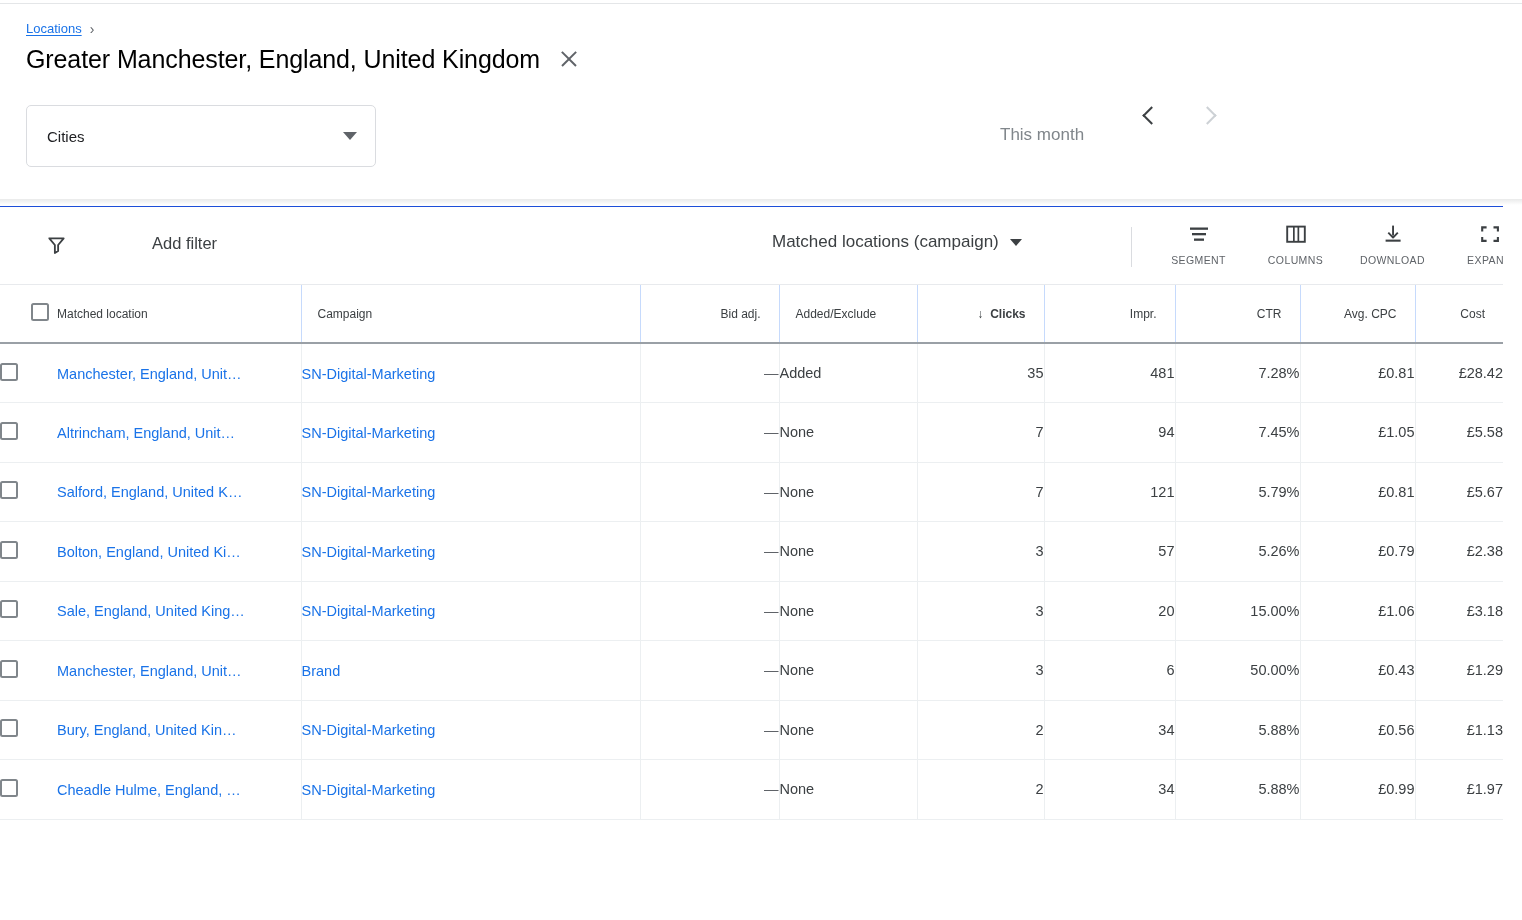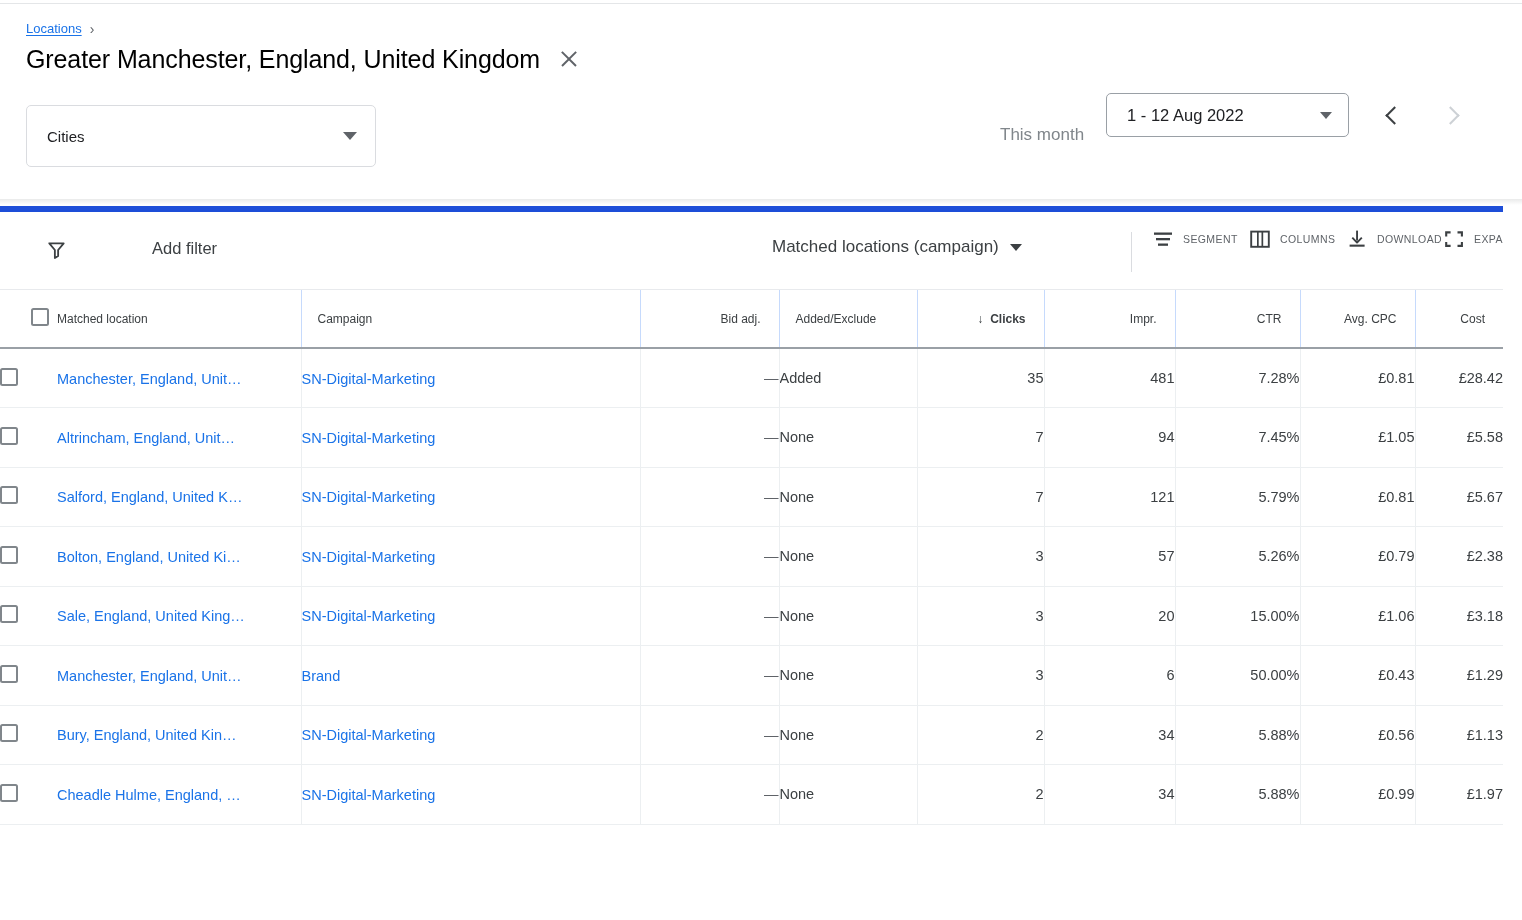--- a/index.html
+++ b/index.html
@@ -182,21 +182,21 @@
     background: linear-gradient(to bottom, rgba(60,64,67,0.11), rgba(60,64,67,0));
   }
 
   
   .table-card {
     position: absolute;
     top: 206px; left: 0;
     width: 1503px;
     height: 714px;
     background: #ffffff;
-    border-top: 6px solid #1d4ed8;
+    border-top: 1px solid #1d4ed8;
     overflow: hidden;
   }
 
   
   .toolbar {
     position: relative;
     height: 78px;
     border-bottom: 1px solid #e8eaed;
     display: flex;
     align-items: center;
@@ -242,21 +242,21 @@
   }
   .tool-actions {
     position: absolute;
     left: 1150px; top: 14px;
     display: flex;
     align-items: flex-start;
   }
   .tool-action {
     width: 97px;
     display: flex;
-    flex-direction: row;
+    flex-direction: column;
     align-items: center;
     gap: 7px;
     cursor: pointer;
   }
   .tool-action .ta-icon {
     height: 26px;
     display: flex; align-items: center; justify-content: center;
   }
   .tool-action .ta-text {
     font-size: 10.5px;
@@ -364,24 +364,20 @@
     </div>
 
     <div class="cities-select">
       <span class="cities-label">Cities</span>
       <span class="tri-down"></span>
     </div>
 
     <div class="date-area">
       <span class="this-month">This month</span>
 
-      <div class="date-box">
-        <span class="date-text">1 - 12 Aug 2022</span>
-        <span class="tri-down"></span>
-      </div>
 
       <div class="chev-btn prev">
         <span class="chev left"></span>
       </div>
       <div class="chev-btn next">
         <span class="chev right"></span>
       </div>
     </div>
 
   </div>

